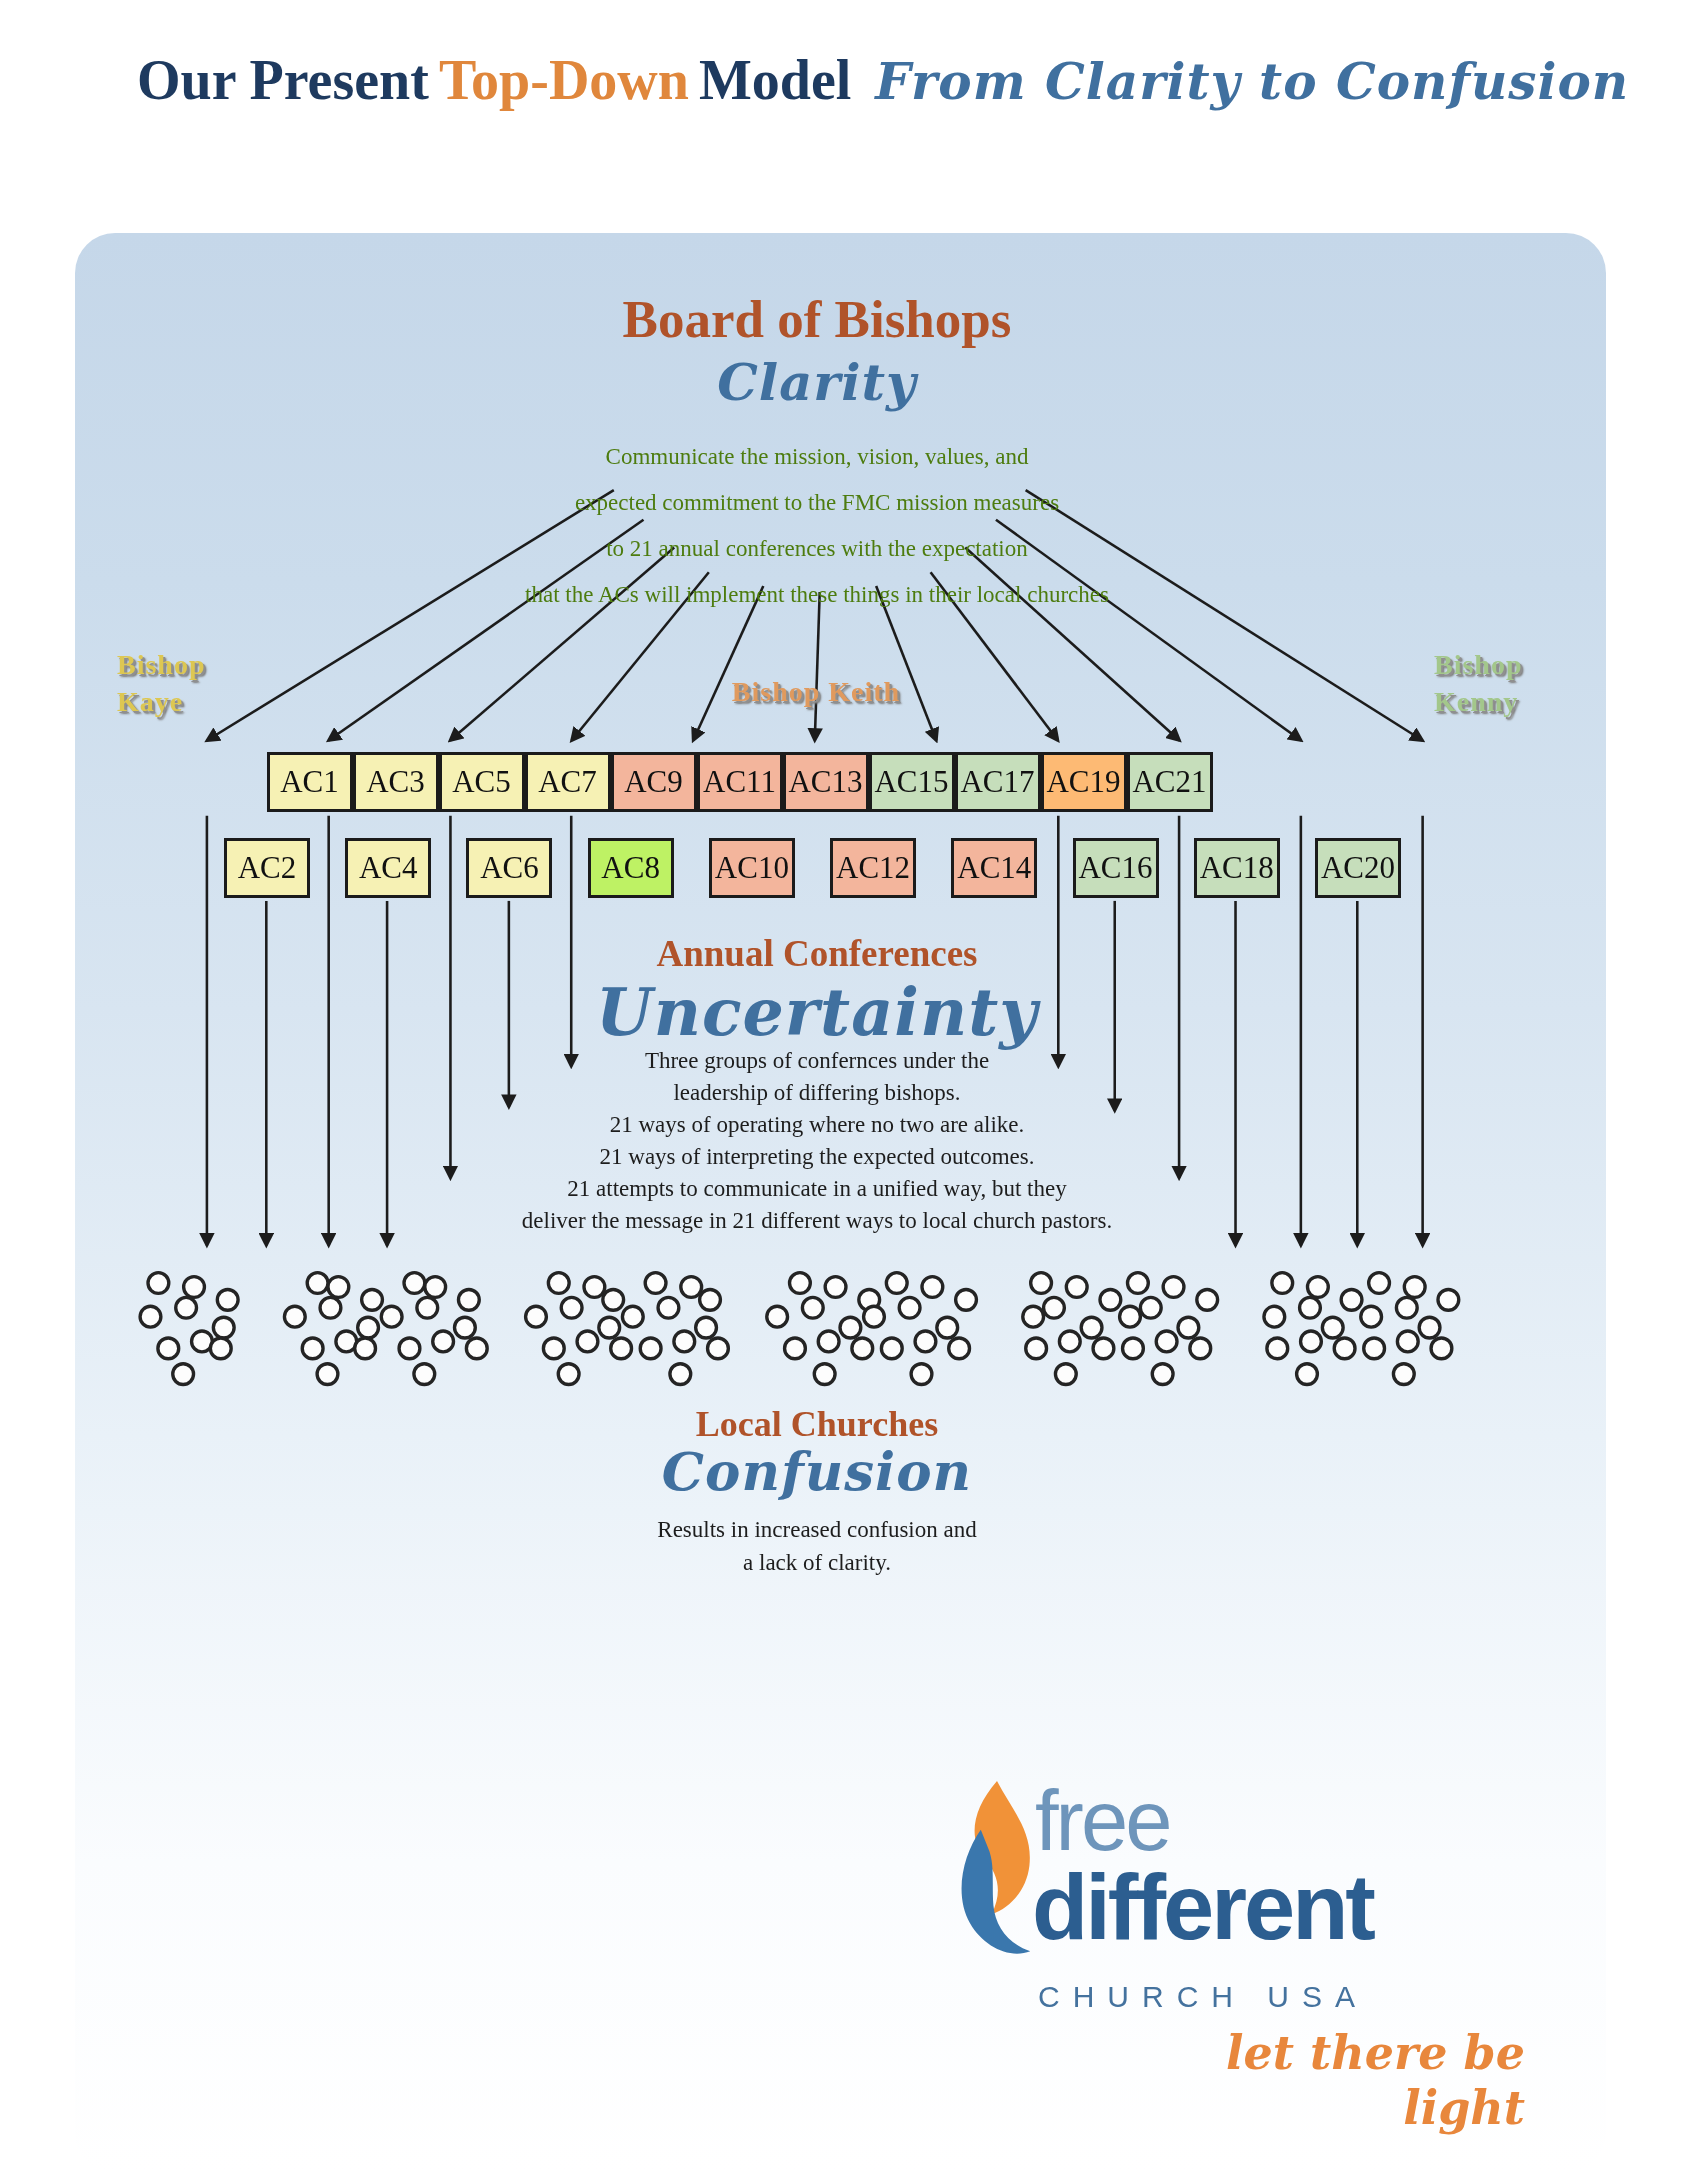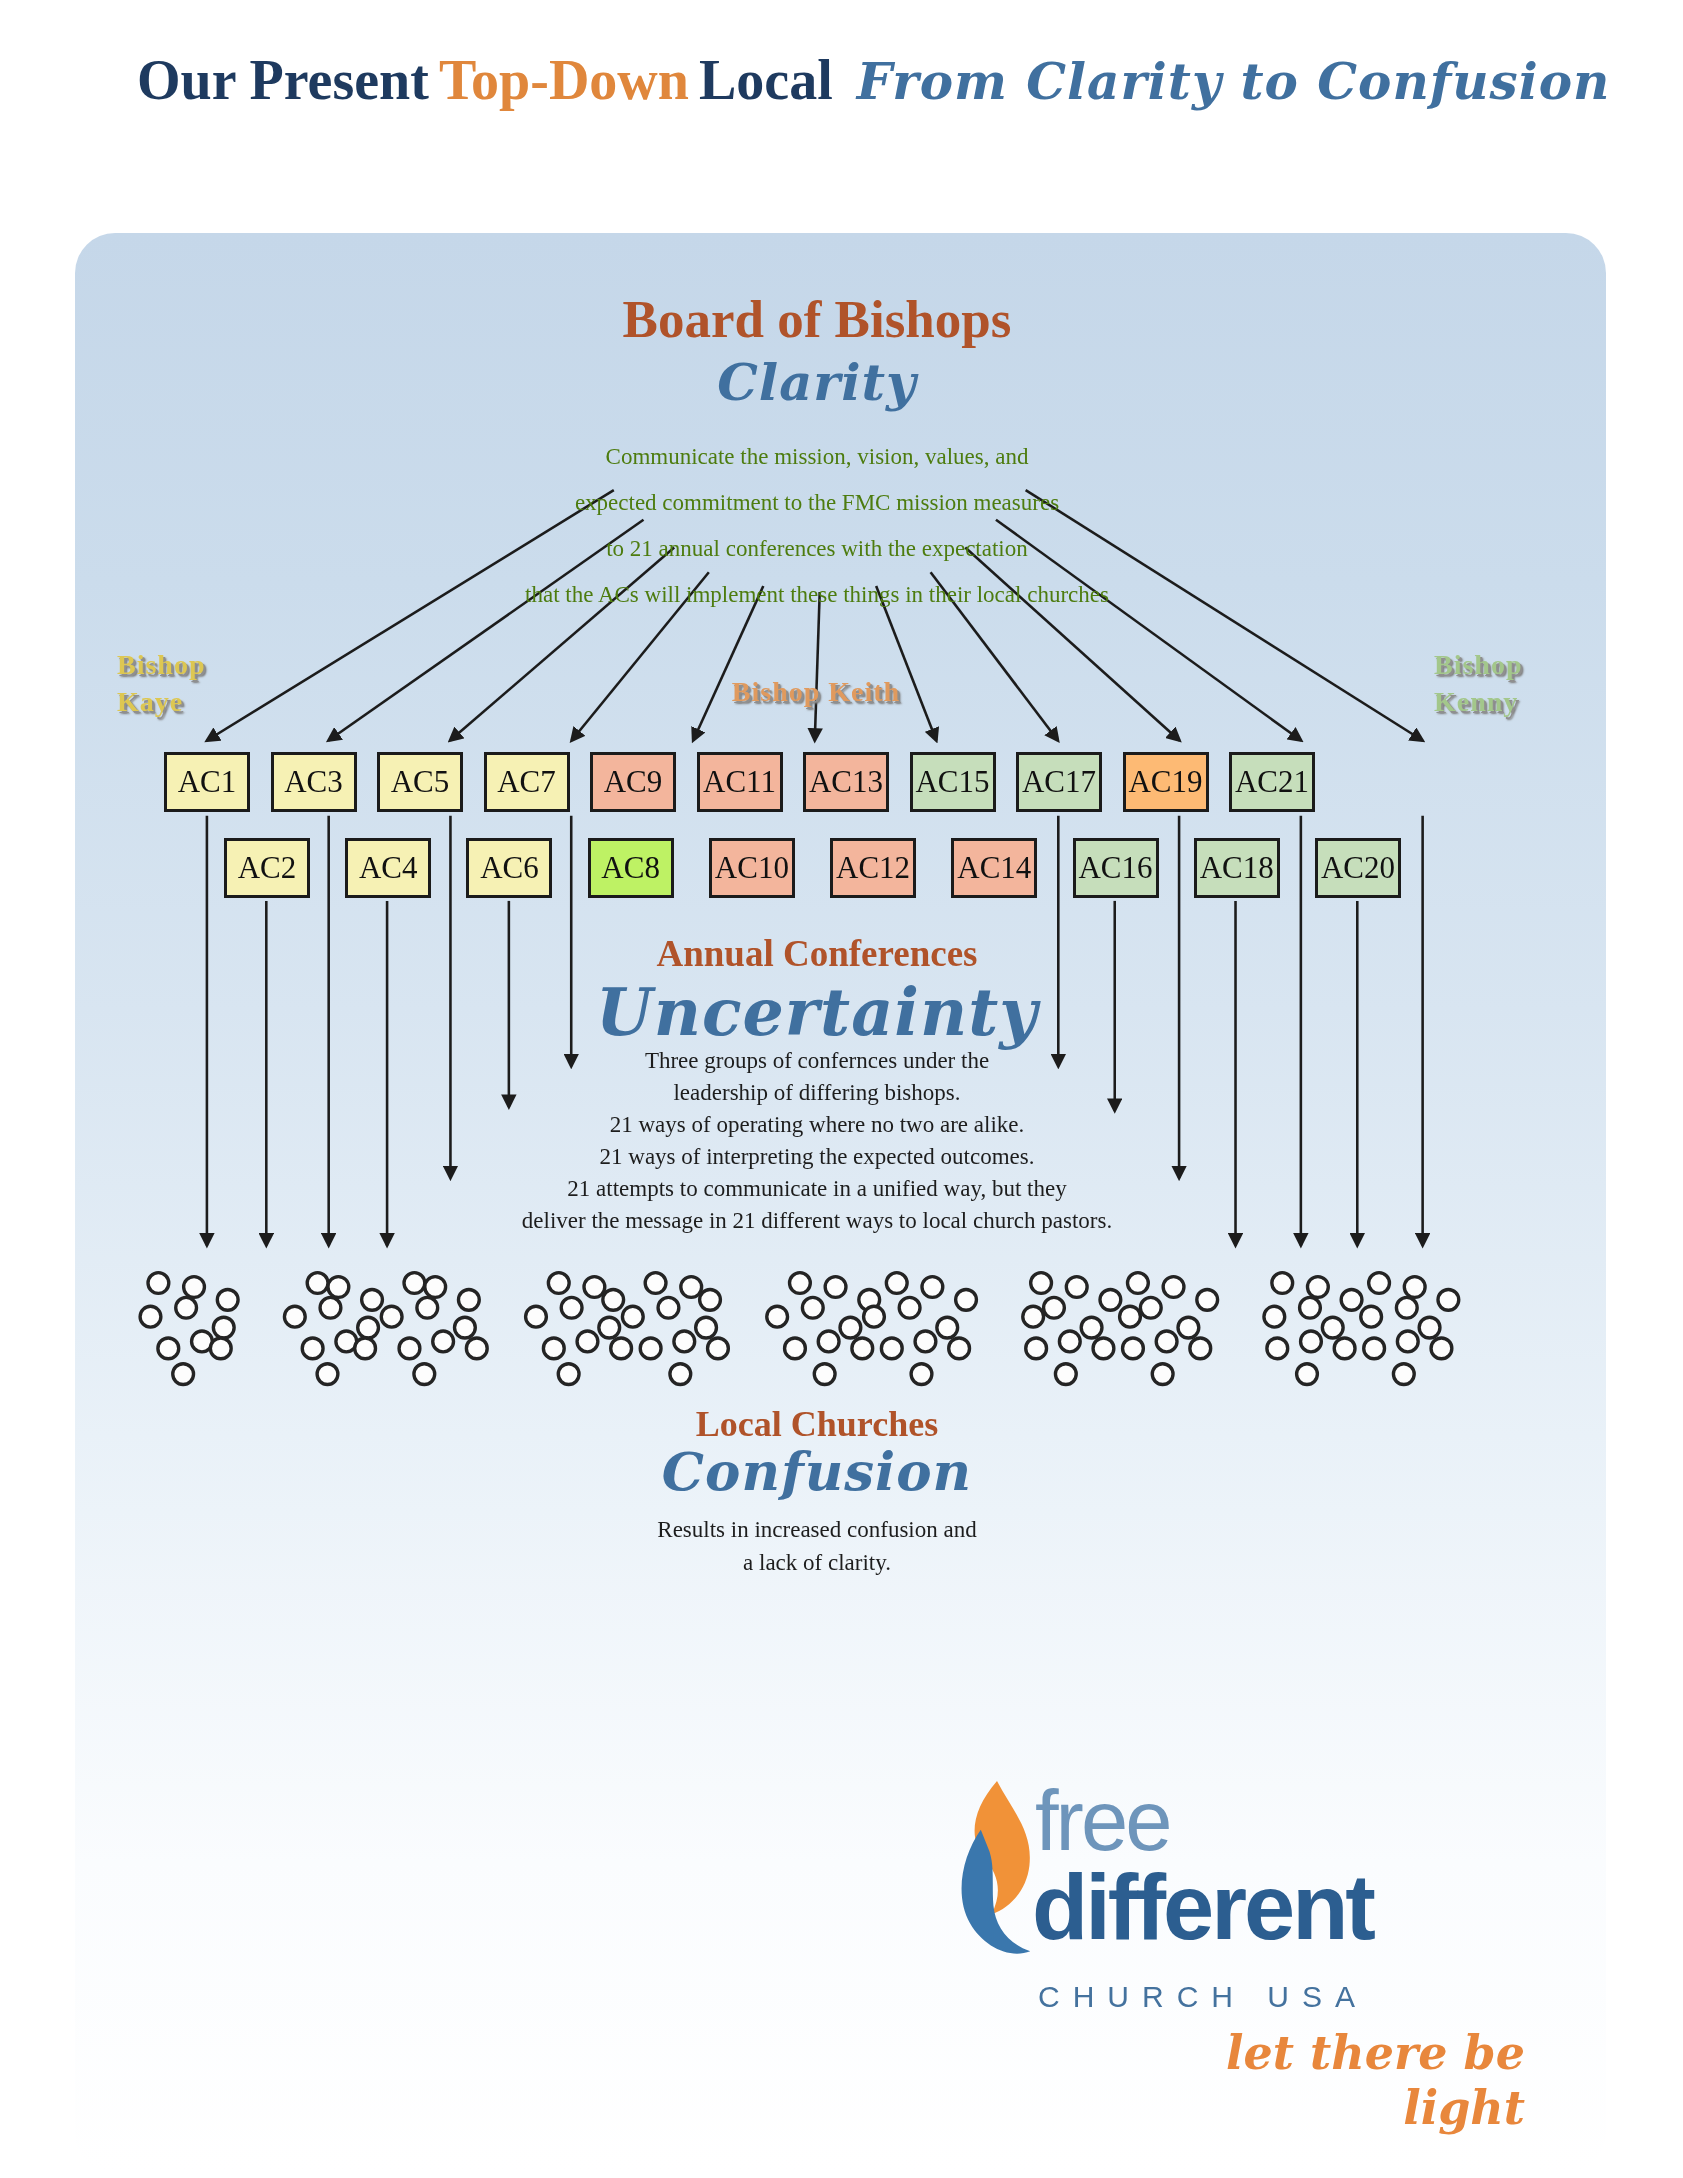--- a/index.html
+++ b/index.html
@@ -43,21 +43,21 @@
   
   .bishop-label{position:absolute;z-index:3;font:bold 28px/37px "Liberation Serif", serif;
                 white-space:pre-line;letter-spacing:1px;
                 text-shadow:2px 2px 0 #8f8f8f,3px 3px 2px #7a7a7a;}
   .bishop-kaye{left:117px;top:646px;}
   .bishop-keith{left:707px;top:673px;width:218px;text-align:center;}
   .bishop-kenny{left:1434px;top:646px;}
 
   
   .ac-row{position:absolute;display:flex;justify-content:space-between;z-index:4;}
-  .row-top{left:164px;top:752px;width:1151px;}
+  .row-top{left:164px;top:752px;width:1151px;justify-content:center;}
   .row-bottom{left:224px;top:838px;width:1177px;}
   .ac-box{box-sizing:border-box;width:86px;height:60px;border:3px solid #1b1b1b;
           display:flex;align-items:center;justify-content:center;
           font:31px "Liberation Serif", serif;color:#111;}
 
   
   .logo{position:absolute;z-index:5;}
   .logo-flame{left:943px;top:1772px;width:99px;height:200px;}
   .logo-free{left:1035px;top:1778px;font-family:"Liberation Sans", sans-serif;
              font-size:85px;color:#6e95bb;letter-spacing:-3px;line-height:1;}
@@ -67,21 +67,21 @@
                    font-size:30px;color:#44729e;letter-spacing:13px;line-height:1;}
   .logo-tagline{left:1129px;top:2026px;width:396px;text-align:right;
                 font-family:"DejaVu Serif", serif;font-style:italic;font-weight:600;
                 font-size:46px;color:#e8873c;line-height:1.2;}
 </style>
 </head>
 <body>
 
 <div class="page">
 
-  <h1 class="page-title"><span class="t-navy">Our Present</span><span class="t-orange">Top-Down</span><span class="t-navy">Local</span><span class="t-script">From Clarity to Confusion</span></h1>
+  <h1 class="page-title"><span class="t-navy">Our Present</span><span class="t-orange">Top-Down</span><span class="t-navy">Model</span><span class="t-script">From Clarity to Confusion</span></h1>
 
   <div class="panel"></div>
 
   <svg class="layer" viewBox="0 0 1700 2200">
     <defs>
       <marker id="ah" viewBox="0 0 10 10" refX="8" refY="5" markerWidth="6" markerHeight="6" orient="auto">
         <path d="M0,0 L10,5 L0,10 z" fill="#1c1c1c"></path>
       </marker>
     </defs>
     <g id="arrow-group">

